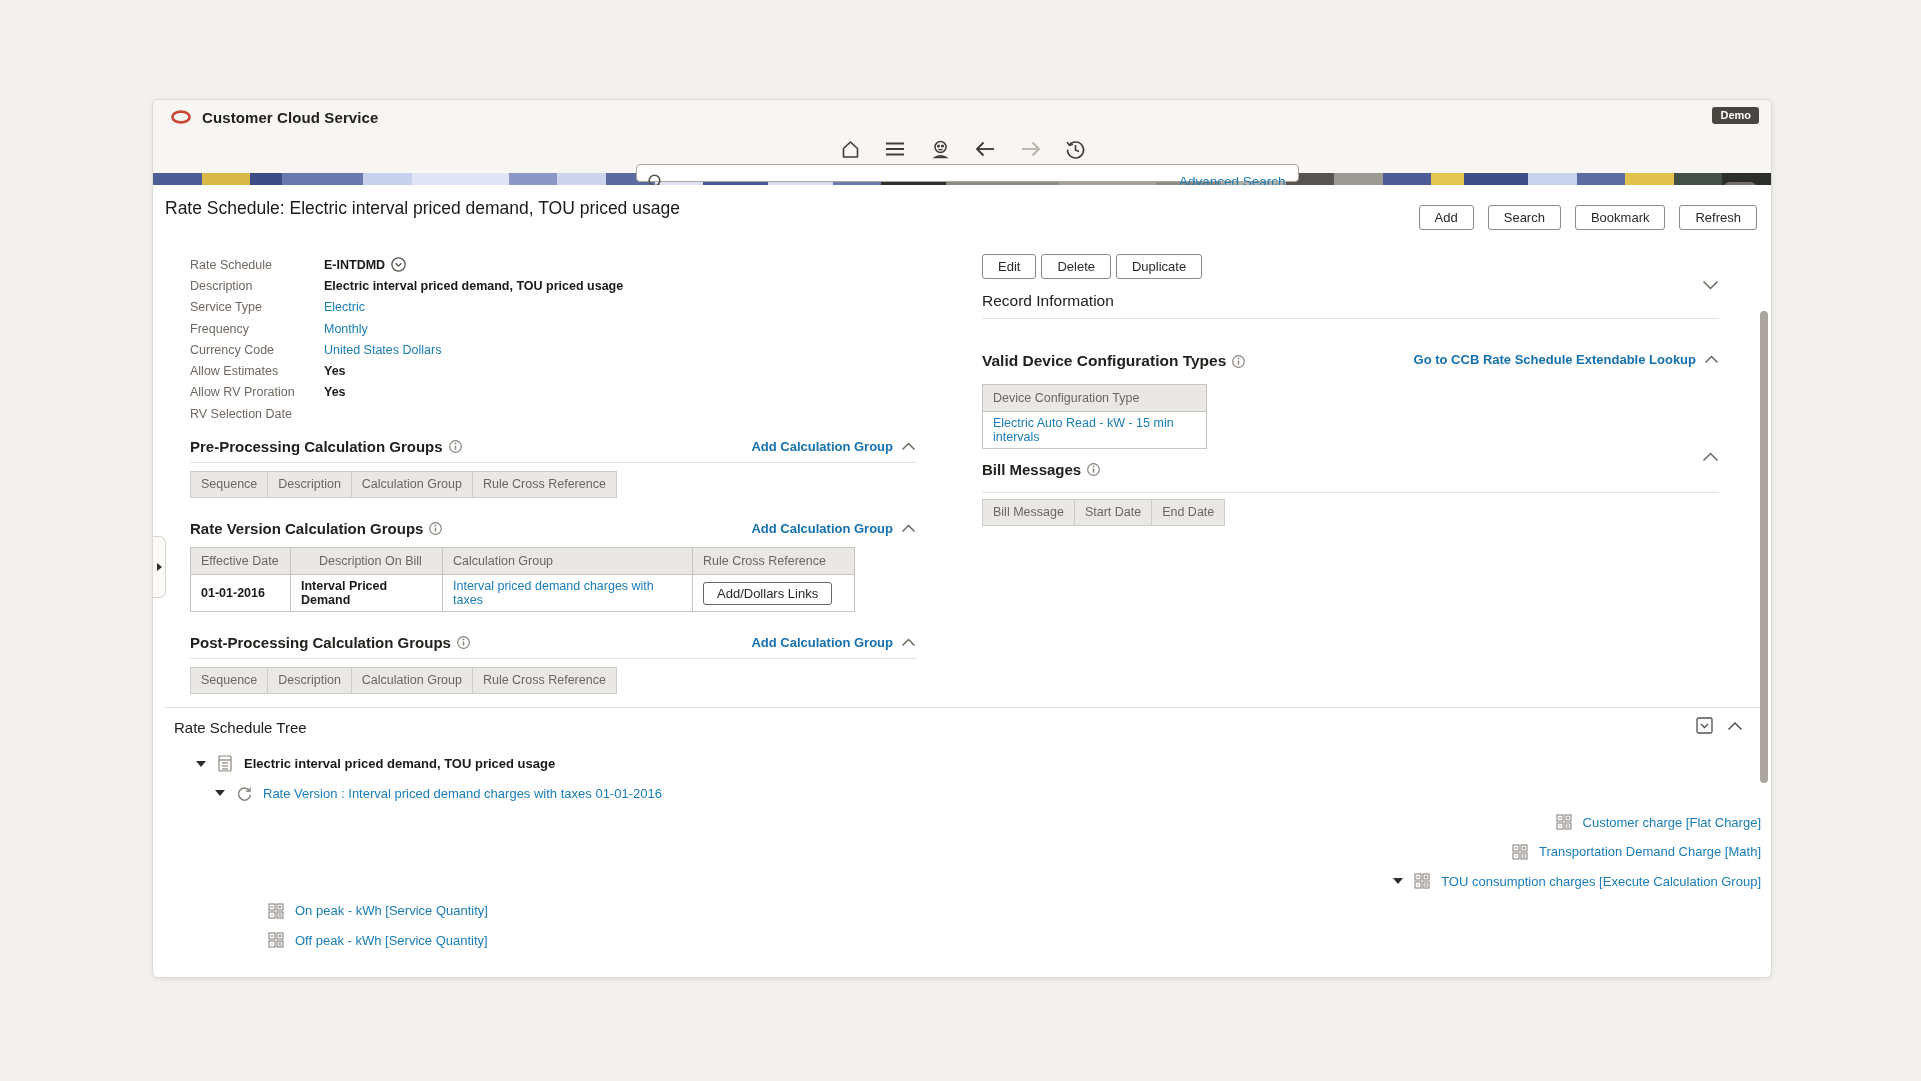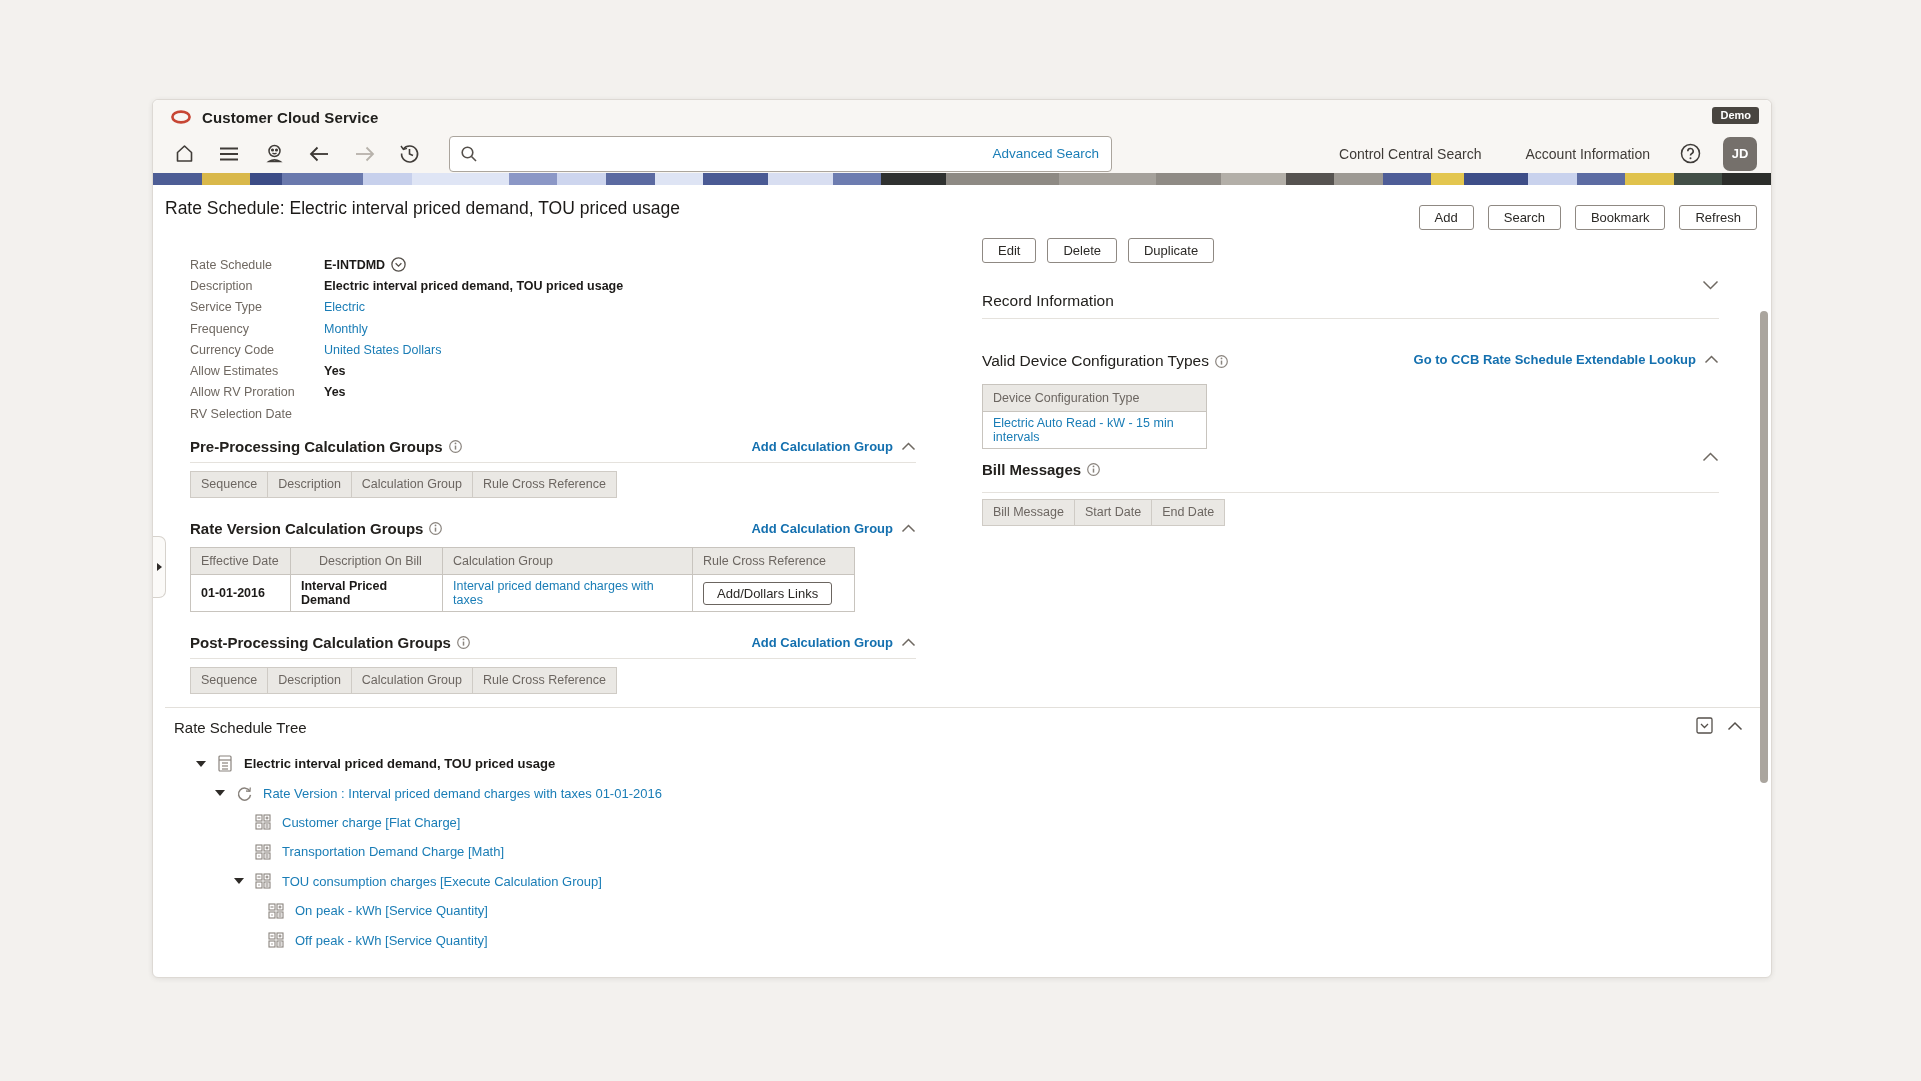--- a/index.html
+++ b/index.html
@@ -16,21 +16,21 @@
   .win-header {
     position:relative; height:34px; background:#f8f6f3;
     border-radius:6px 6px 0 0; display:flex; align-items:center; padding-left:17px;
   }
   .app-title { margin-left:10px; font-size:15px; font-weight:600; color:#21201d; letter-spacing:.1px; }
   .demo-badge {
     position:absolute; right:12px; top:7px; background:#494540; color:#fff;
     font-size:11px; font-weight:700; padding:2px 8px 3px; border-radius:3px;
   }
 
-  .toolbar { height:39px; background:#f8f6f3; display:flex; align-items:center; }
+  .toolbar { height:39px; background:#f8f6f3; display:flex; align-items:center;flex-direction:column; }
   .tb-icons { display:flex; align-items:center; margin-left:16px; }
   .tb-btn { width:30px; height:30px; margin-right:15px; display:flex; align-items:center; justify-content:center; cursor:pointer; }
   .search-wrap { position:relative; margin-left:10px; width:663px; height:36px; }
   .search-input {
     width:100%; height:100%; border:1px solid #aba59d; border-radius:4px; background:#fff;
     padding:0 130px 0 40px; font-size:14px; font-family:"Liberation Sans",sans-serif; color:#1c1a18; outline:none;
   }
   .search-glyph { position:absolute; left:11px; top:9px; }
   .adv-search { position:absolute; right:13px; top:10px; font-size:13.5px; color:#1a7db6; cursor:pointer; }
   .tb-right { margin-left:auto; display:flex; align-items:center; padding-right:14px; }
@@ -108,21 +108,21 @@
   
   .tree-sec { position:absolute; left:12px; top:473px; width:1596px; border-top:1px solid #e3e0db; }
   .tree-title { position:absolute; left:9px; top:11px; font-size:15px; font-weight:500; color:#23211e; }
   .tree-tools { position:absolute; right:18px; top:9px; display:flex; align-items:center; gap:14px; }
   .tree-rows { position:absolute; left:0; top:41px; width:100%; }
   .trow { display:flex; align-items:center; height:29.4px; font-size:13px; }
   .caret { width:16px; display:flex; justify-content:center; }
   .caret-shape { width:0; height:0; border-left:5px solid transparent; border-right:5px solid transparent; border-top:6px solid #2e2b28; }
   .caret-empty { width:16px; }
   .ticon { width:20px; margin-left:6px; margin-right:9px; display:flex; justify-content:center; }
-  .lvl0 { padding-left:28px; } .lvl1 { padding-left:47px; } .lvl2 { padding-left:66px; } .lvl3 { padding-left:101px; }
+  .lvl0 { padding-left:28px; } .lvl1 { padding-left:47px; } .lvl2 { padding-left:66px;justify-content:flex-end; } .lvl3 { padding-left:101px; }
   .tlabel-bold { font-weight:700; color:#1c1a18; }
   .tlabel-link { color:#1a7db6; cursor:pointer; }
 
   .vscroll { position:absolute; right:3px; top:77px; width:8px; height:472px; background:#aaa59e; border-radius:4px; }
   .side-handle {
     position:absolute; left:0; top:302px; width:13px; height:62px; background:#fbfaf8;
     border:1px solid #d6d2cc; border-left:none; border-radius:0 7px 7px 0;
     display:flex; align-items:center; justify-content:center; cursor:pointer;
   }
   .side-tri { width:0; height:0; border-top:4px solid transparent; border-bottom:4px solid transparent; border-left:5px solid #2e2b28; }
@@ -351,36 +351,36 @@
         <div class="chips">
           <span class="chip">Sequence</span>
           <span class="chip">Description</span>
           <span class="chip">Calculation Group</span>
           <span class="chip">Rule Cross Reference</span>
         </div>
       </div>
     </div>
 
     <div class="right-col">
-      <div style="position:absolute; top:4px; display:flex; gap:11px;border-radius:6px;">
+      <div style="position:absolute; top:20px; display:flex; gap:5px;border-radius:6px;">
         <button class="btn">Edit</button>
         <button class="btn">Delete</button>
         <button class="btn">Duplicate</button>
       </div>
 
       <div class="rsec" style="top:46px; height:39px; border-bottom:1px solid #e5e2dd;">
         <svg class="chev-abs" style="top:0;" width="17" height="10" viewBox="0 0 17 10" fill="none" stroke="#6f6962" stroke-width="1.5">
             <path d="M1.5 1.5 L8.5 8.5 L15.5 1.5"></path>
           </svg>
         <div class="sec-title" style="position:absolute; top:12px; font-size:15.5px; font-weight:500;">Record Information</div>
       </div>
 
       <div class="rsec" style="top:118px;">
         <div class="sec-head" style="align-items:flex-start;">
-          <span class="sec-title" style="font-weight:400; font-size:15.5px;">
+          <span class="sec-title" style="font-weight:700; font-size:15.5px;">
               <span>Valid Device Configuration Types</span>
             <svg width="13" height="13" viewBox="0 0 13 13" fill="none" stroke="#8a847e" stroke-width="1.2">
                 <circle cx="6.5" cy="6.5" r="5.8"></circle>
                 <line x1="6.5" y1="5.6" x2="6.5" y2="9.6" stroke-width="1.5"></line>
                 <circle cx="6.5" cy="3.4" r="0.9" fill="#8a847e" stroke="none"></circle>
               </svg>
           </span>
           <span class="sec-action">
             <span class="sec-link">Go to CCB Rate Schedule Extendable Lookup</span>
             <svg width="15" height="9" viewBox="0 0 15 9" fill="none" stroke="#6f6962" stroke-width="1.5">

